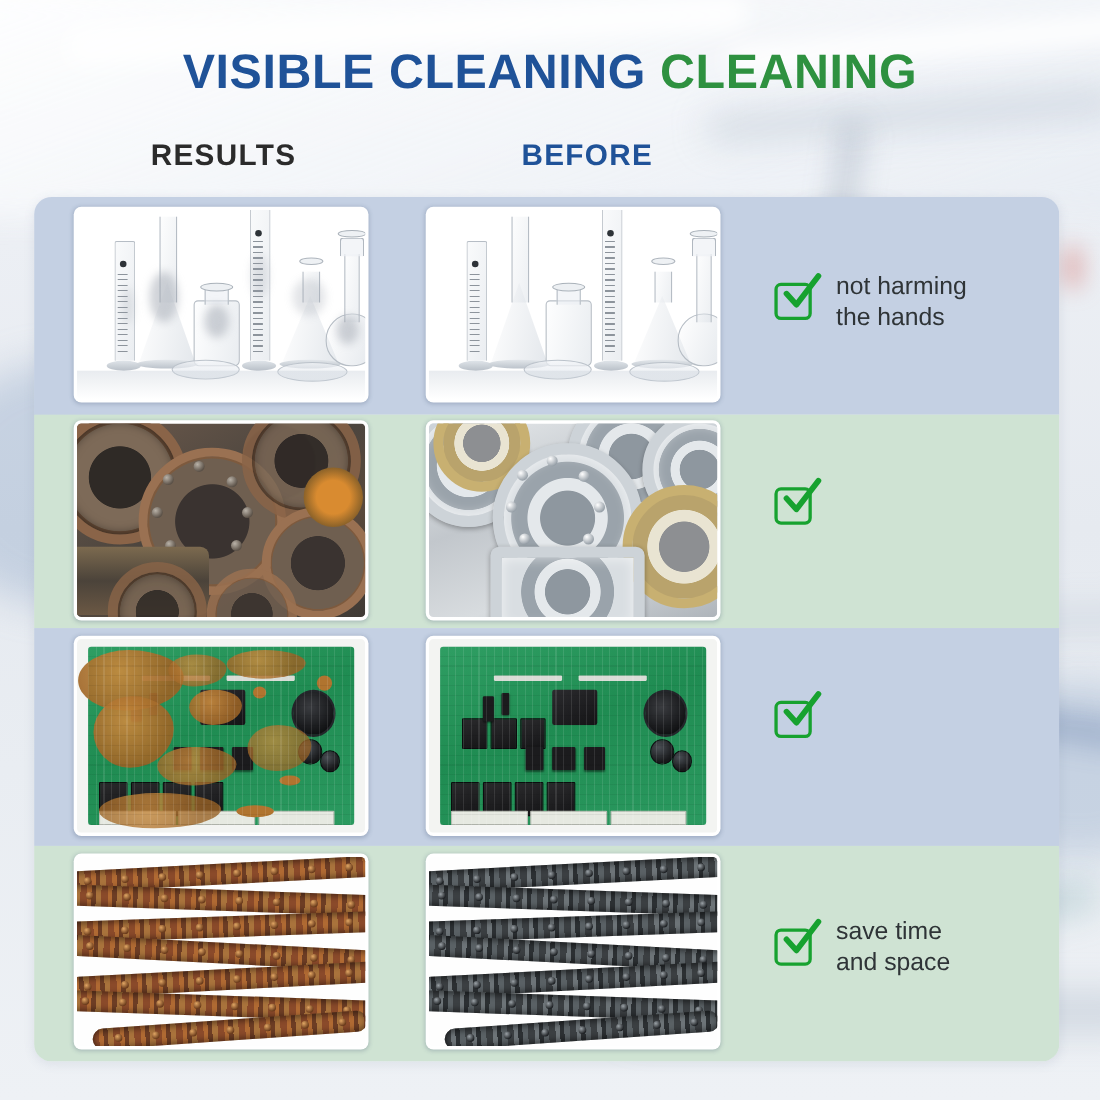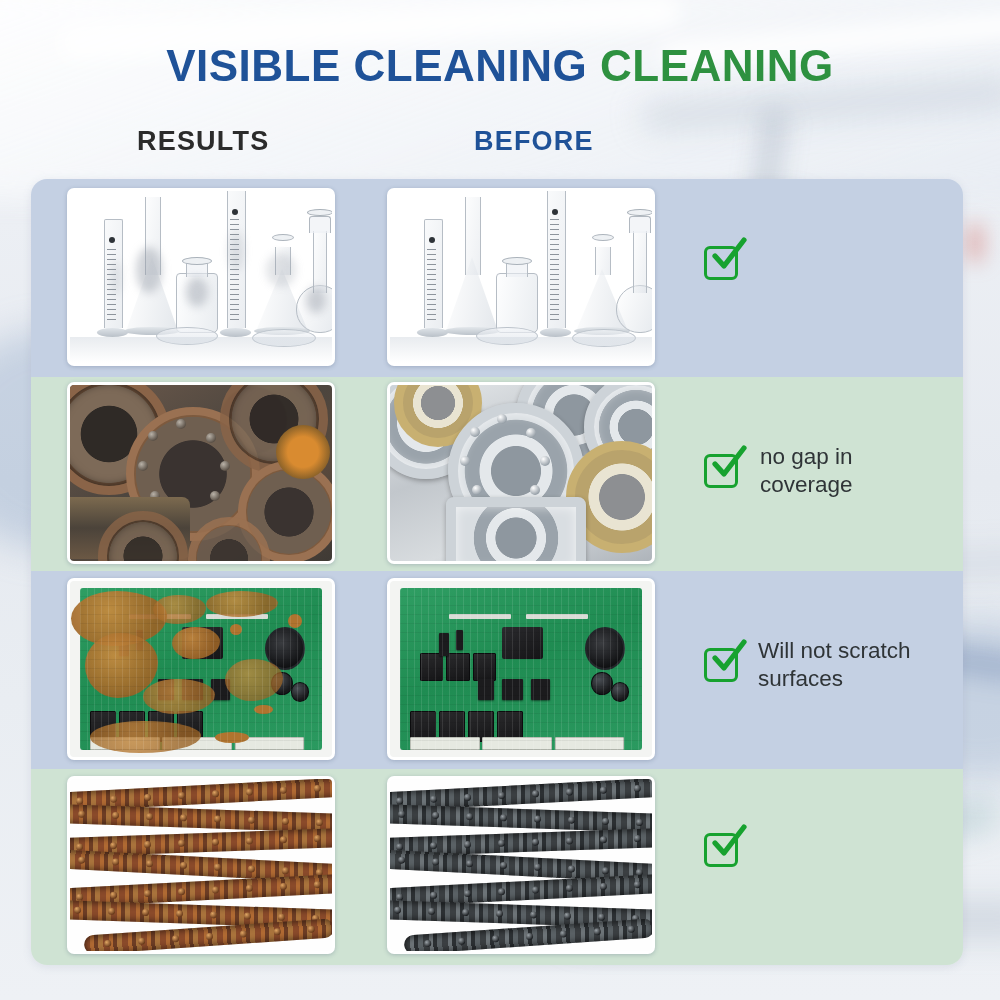--- a/index.html
+++ b/index.html
@@ -603,41 +603,41 @@
     </div>
   </div>
 </div>
 
 <div class="feature" id="feat0">
   <div class="check-box">
     <svg viewBox="0 0 38 38" fill="none">
         <path d="M5 18 L14 28 L34 2" stroke="#17a22f" stroke-width="5.2" stroke-linecap="round" stroke-linejoin="round"></path>
       </svg>
   </div>
+  <div class="feature-text">not harming
+the hands</div>
 </div>
 
 <div class="feature" id="feat1">
   <div class="check-box">
     <svg viewBox="0 0 38 38" fill="none">
         <path d="M5 18 L14 28 L34 2" stroke="#17a22f" stroke-width="5.2" stroke-linecap="round" stroke-linejoin="round"></path>
       </svg>
   </div>
-  <div class="feature-text">no gap in
-coverage</div>
 </div>
 
 <div class="feature" id="feat2">
   <div class="check-box">
     <svg viewBox="0 0 38 38" fill="none">
         <path d="M5 18 L14 28 L34 2" stroke="#17a22f" stroke-width="5.2" stroke-linecap="round" stroke-linejoin="round"></path>
       </svg>
   </div>
-  <div class="feature-text">Will not scratch
-surfaces</div>
 </div>
 
 <div class="feature" id="feat3">
   <div class="check-box">
     <svg viewBox="0 0 38 38" fill="none">
         <path d="M5 18 L14 28 L34 2" stroke="#17a22f" stroke-width="5.2" stroke-linecap="round" stroke-linejoin="round"></path>
       </svg>
   </div>
+  <div class="feature-text">save time
+and space</div>
 </div>
 
 </body></html>

